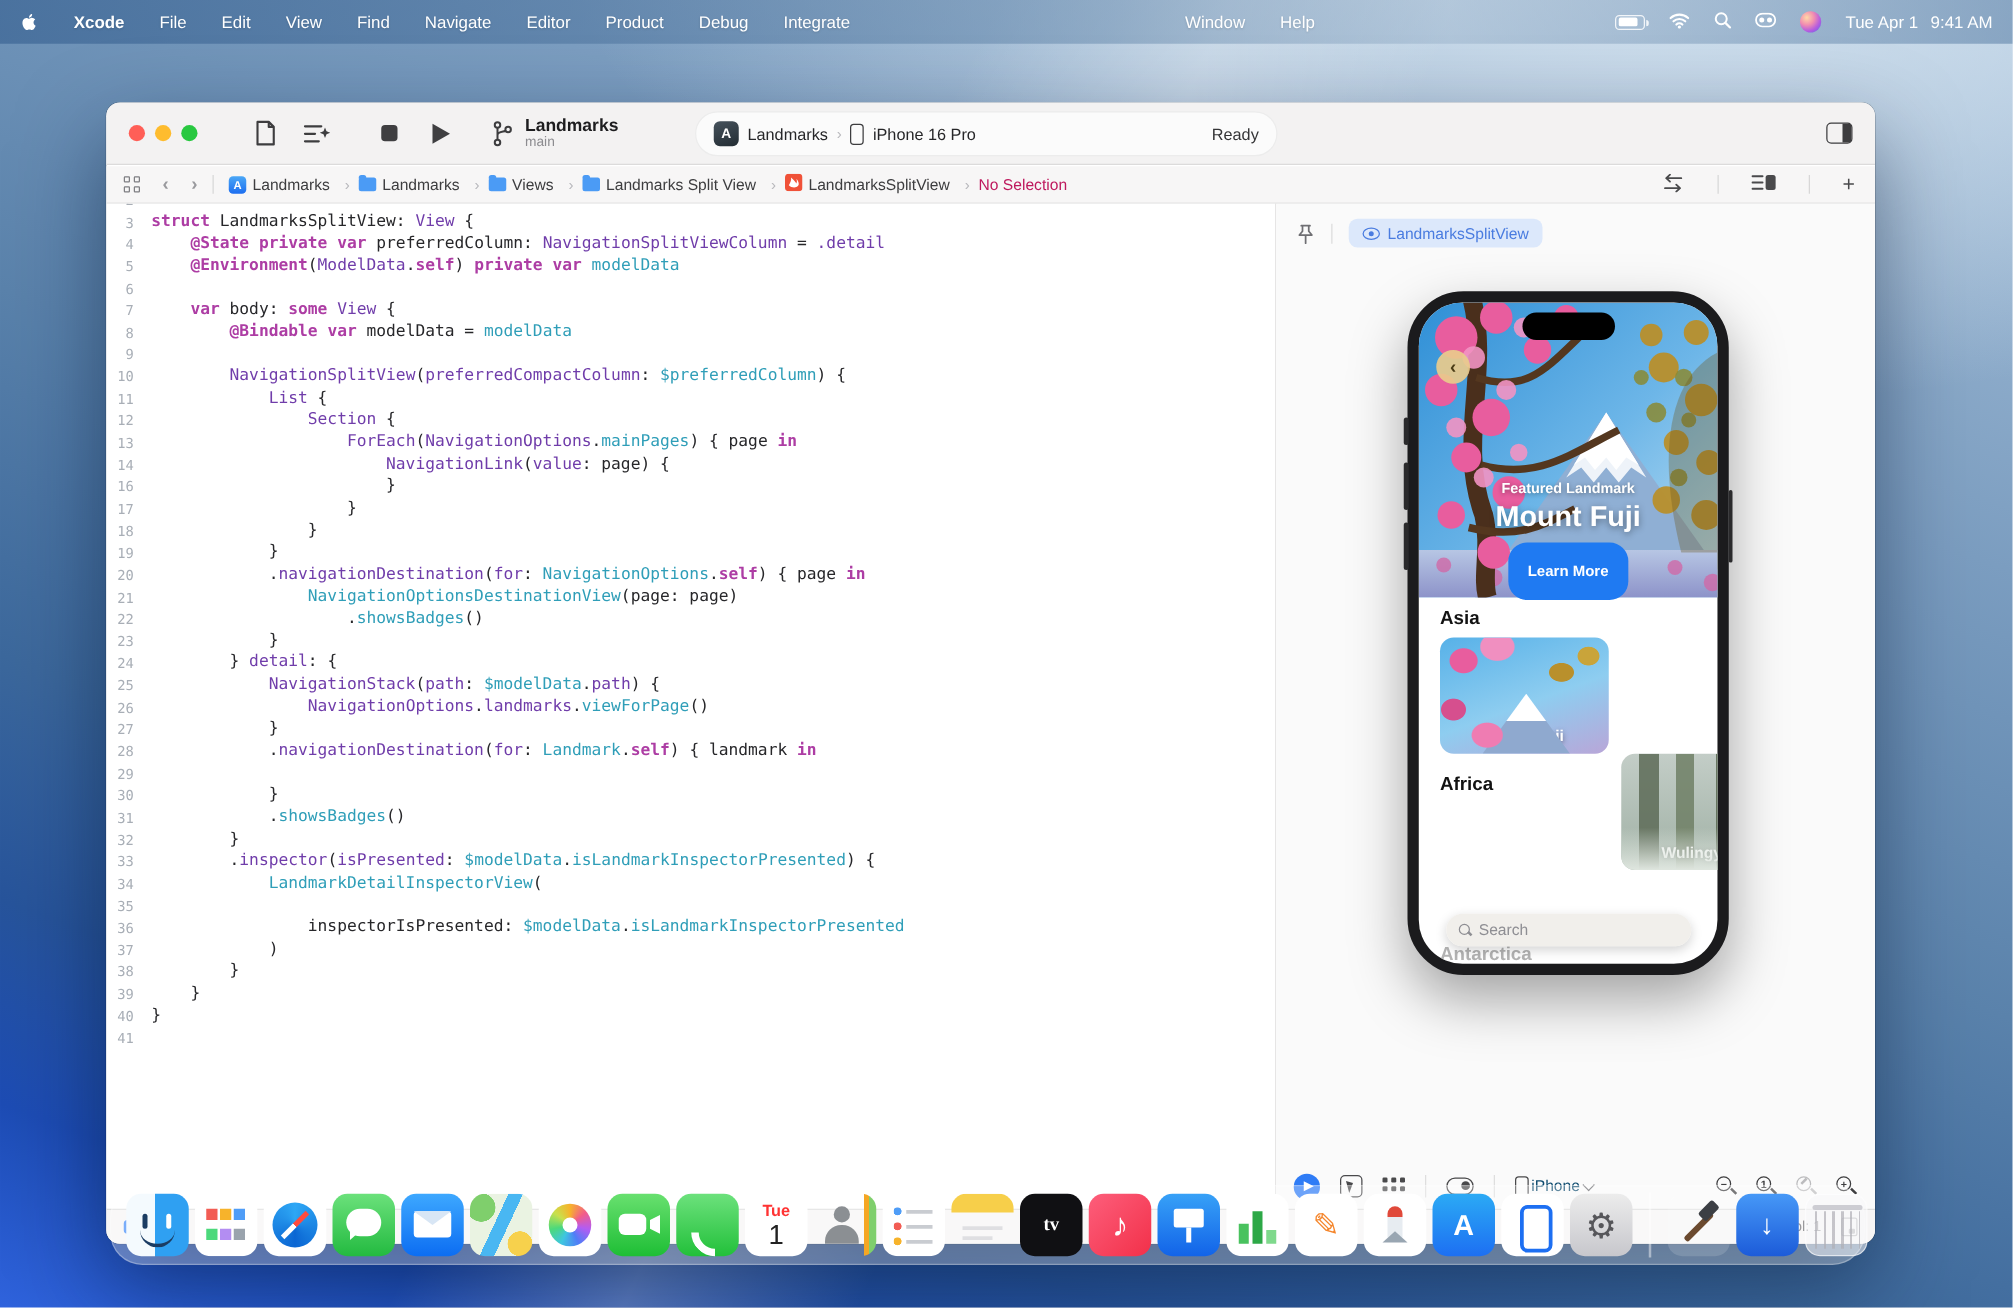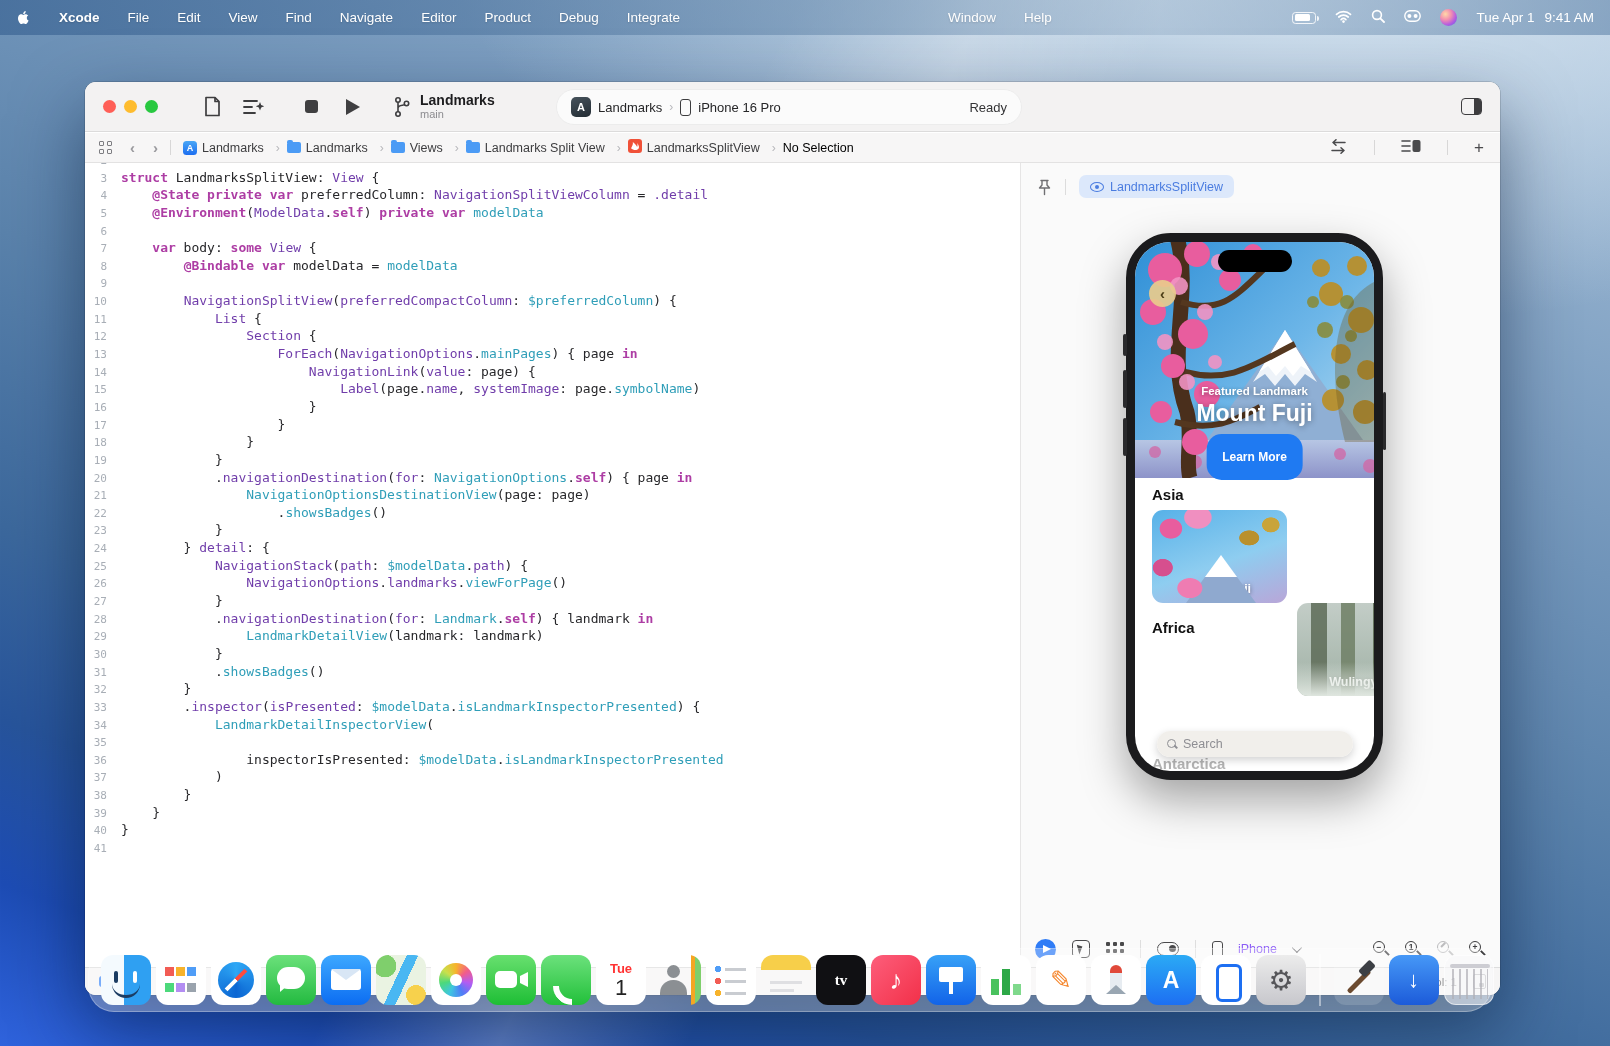--- a/index.html
+++ b/index.html
@@ -57,21 +57,21 @@
   .jumpbar { position:absolute; top:51px; left:0; right:0; height:30px; background:#f7f6f6; border-bottom:1px solid #e3e2e2;
     display:flex; align-items:center; font-size:12.5px; color:#3d3d3f; padding:0 10px; }
   .jb-grid { width:13px; height:13px; margin-left:4px; display:grid; grid-template-columns:5px 5px; grid-gap:3px; }
   .jb-grid i { width:5px; height:5px; border:1.3px solid #7e7e82; border-radius:1px; }
   .jb-nav { color:#9a9a9e; font-size:15px; margin-left:18px; font-weight:bold; }
   .jb-div { width:1px; height:15px; background:#d8d7d7; margin:0 12px; }
   .crumbs { display:flex; align-items:center; gap:7px; }
   .crumb { display:flex; align-items:center; gap:5px; }
   .crumb:not(:last-child)::after { content:"›"; color:#b8b8bc; margin-left:7px; font-size:12px; }
   .crumb .lab { white-space:nowrap; }
-  .crumb.dim .lab { color:#000000; }
+  .crumb.dim .lab { color:#be185d; }
   .ic-app { width:14px; height:14px; border-radius:3.5px; background:linear-gradient(180deg,#4aa7f6,#1d6ef0);
     color:#fff; font-size:9px; font-weight:bold; display:flex; align-items:center; justify-content:center; }
   .ic-folder { width:14px; height:11px; background:#4b9bf5; border-radius:2px; position:relative; }
   .ic-folder::before { content:""; position:absolute; top:-2.5px; left:0; width:6px; height:3px; background:#4b9bf5; border-radius:2px 2px 0 0; }
   .jb-right { margin-left:auto; display:flex; align-items:center; gap:14px; color:#4a4a4c; }
   .jb-plus { font-size:17px; color:#4a4a4c; margin-right:6px; }
   
   .content { position:absolute; top:81px; left:0; right:0; bottom:28px; }
   .editor { position:absolute; left:0; top:0; bottom:0; width:935px; background:#fff; overflow:hidden; }
   .codepane { position:absolute; top:-12px; left:0; right:0; font-family:"DejaVu Sans Mono", monospace; font-size:13px; }
@@ -139,21 +139,21 @@
   .live::before { content:""; position:absolute; left:8px; top:6px; border-left:8px solid #fff; border-top:4.5px solid transparent; border-bottom:4.5px solid transparent; }
   .selmode { width:18px; height:18px; border:1.6px solid #49494b; border-radius:4px; position:relative; }
   .selmode::before { content:""; position:absolute; left:5px; top:3px; width:0; height:0;
     border-left:5px solid #49494b; border-top:3px solid transparent; border-bottom:7px solid transparent; transform:rotate(-15deg); }
   .variants { width:18px; height:14px; position:relative; }
   .variants::before { content:""; position:absolute; left:0; top:0; width:4px; height:4px; border-radius:1px; background:#49494b;
     box-shadow:7px 0 #49494b, 14px 0 #49494b, 0 7px #49494b, 7px 7px #49494b, 14px 7px #49494b; }
   .cdiv { width:1px; height:18px; background:#dedede; }
   .devset { width:22px; height:14px; border:1.6px solid #49494b; border-radius:7px; position:relative; }
   .devset::before { content:""; position:absolute; right:2px; top:2px; width:7px; height:7px; border-radius:50%; background:#49494b; }
-  .devpick { display:flex; align-items:center; gap:15px; color:#8b5cf6; font-size:12.5px; }
+  .devpick { display:flex; align-items:center; gap:2px; color:#0c4a6e; font-size:12.5px; }
   .dp-phone { width:11px; height:17px; border:1.5px solid #49494b; border-radius:3px; }
   .chev-dn { width:7px; height:7px; border-right:1.6px solid #6a6a6e; border-bottom:1.6px solid #6a6a6e; transform:rotate(45deg) translateY(-2px); }
   .czooms { margin-left:auto; display:flex; gap:15px; }
   .zbtn { width:17px; height:17px; position:relative; }
   .zbtn .zc { position:absolute; left:0; top:0; width:12px; height:12px; border:1.6px solid #3e3e40; border-radius:50%;
     display:flex; align-items:center; justify-content:center; font-size:8.5px; font-weight:bold; color:#3e3e40; }
   .zbtn::after { content:""; position:absolute; left:11px; top:11px; width:6px; height:1.8px; background:#3e3e40; transform:rotate(45deg); }
   .zbtn.gray .zc { border-color:#bcbcbe; color:#bcbcbe; } .zbtn.gray::after { background:#bcbcbe; }
   .zfit { position:absolute; left:3px; top:3px; width:6px; height:1.5px; background:#bcbcbe; transform:rotate(-45deg); }
   
@@ -450,24 +450,20 @@
           </div>
             <div class="code-line">
             <span class="ln">13</span>
             <span class="code-text"><span class="tok-pl">                    </span><span class="tok-ty">ForEach</span><span class="tok-pl">(</span><span class="tok-ty">NavigationOptions</span><span class="tok-pl">.</span><span class="tok-tl">mainPages</span><span class="tok-pl">) { page </span><span class="tok-kw">in</span></span>
           </div>
             <div class="code-line">
             <span class="ln">14</span>
             <span class="code-text"><span class="tok-pl">                        </span><span class="tok-ty">NavigationLink</span><span class="tok-pl">(</span><span class="tok-ty">value</span><span class="tok-pl">: page) {</span></span>
           </div>
             <div class="code-line">
-            <span class="ln">15</span>
-            <span class="code-text"><span class="tok-pl">                            </span><span class="tok-ty">Label</span><span class="tok-pl">(page.</span><span class="tok-ty">name</span><span class="tok-pl">, </span><span class="tok-ty">systemImage</span><span class="tok-pl">: page.</span><span class="tok-tl">symbolName</span><span class="tok-pl">)</span></span>
-          </div>
-            <div class="code-line">
             <span class="ln">16</span>
             <span class="code-text"><span class="tok-pl">                        }</span></span>
           </div>
             <div class="code-line">
             <span class="ln">17</span>
             <span class="code-text"><span class="tok-pl">                    }</span></span>
           </div>
             <div class="code-line">
             <span class="ln">18</span>
             <span class="code-text"><span class="tok-pl">                }</span></span>
@@ -507,21 +503,20 @@
             <div class="code-line">
             <span class="ln">27</span>
             <span class="code-text"><span class="tok-pl">            }</span></span>
           </div>
             <div class="code-line">
             <span class="ln">28</span>
             <span class="code-text"><span class="tok-pl">            .</span><span class="tok-ty">navigationDestination</span><span class="tok-pl">(</span><span class="tok-ty">for</span><span class="tok-pl">: </span><span class="tok-tl">Landmark</span><span class="tok-pl">.</span><span class="tok-kw">self</span><span class="tok-pl">) { landmark </span><span class="tok-kw">in</span></span>
           </div>
             <div class="code-line">
             <span class="ln">29</span>
-            <span class="code-text"><span class="tok-pl">                </span><span class="tok-tl">LandmarkDetailView</span><span class="tok-pl">(landmark: landmark)</span></span>
           </div>
             <div class="code-line">
             <span class="ln">30</span>
             <span class="code-text"><span class="tok-pl">            }</span></span>
           </div>
             <div class="code-line">
             <span class="ln">31</span>
             <span class="code-text"><span class="tok-pl">            .</span><span class="tok-tl">showsBadges</span><span class="tok-pl">()</span></span>
           </div>
             <div class="code-line">

